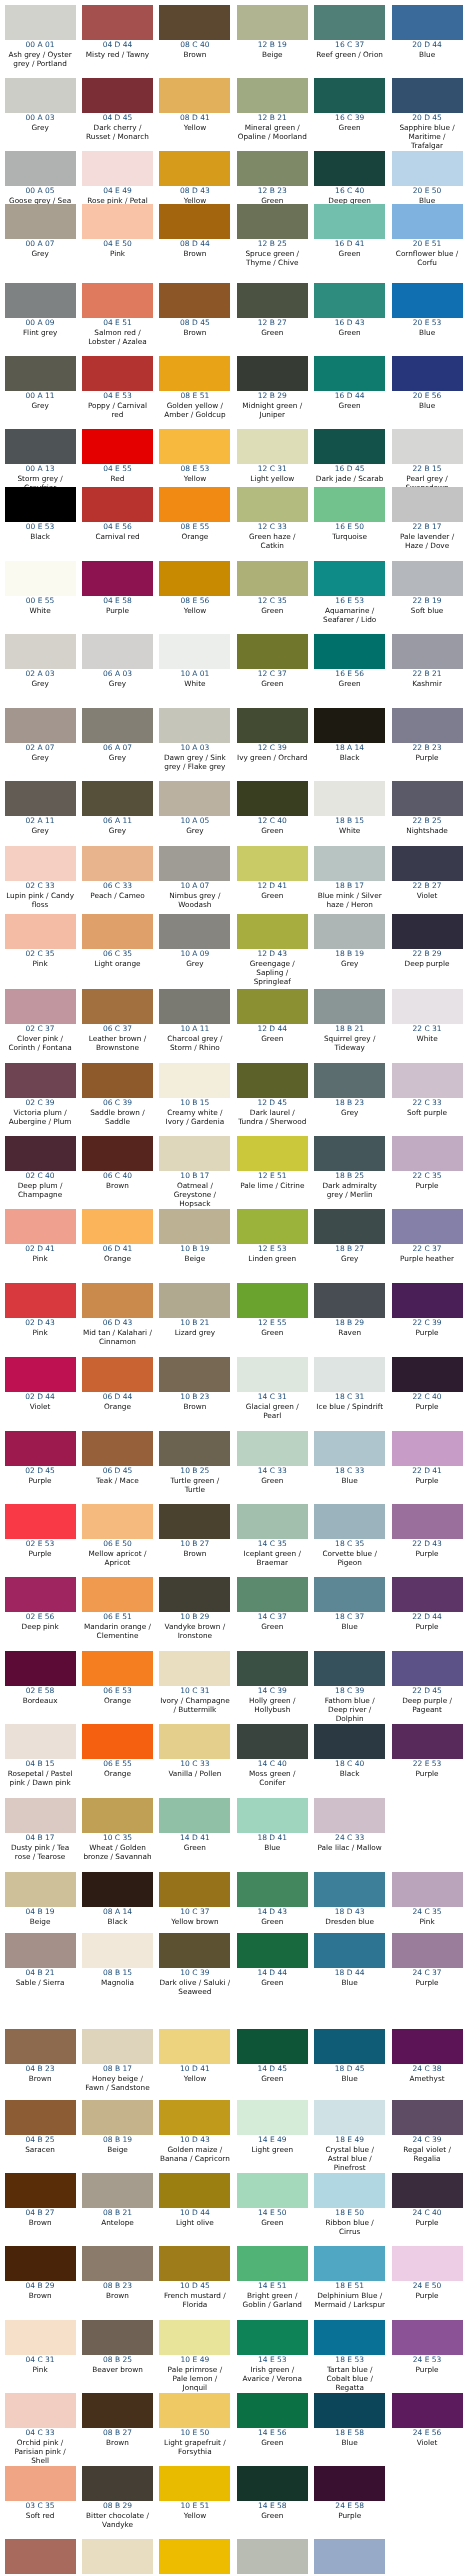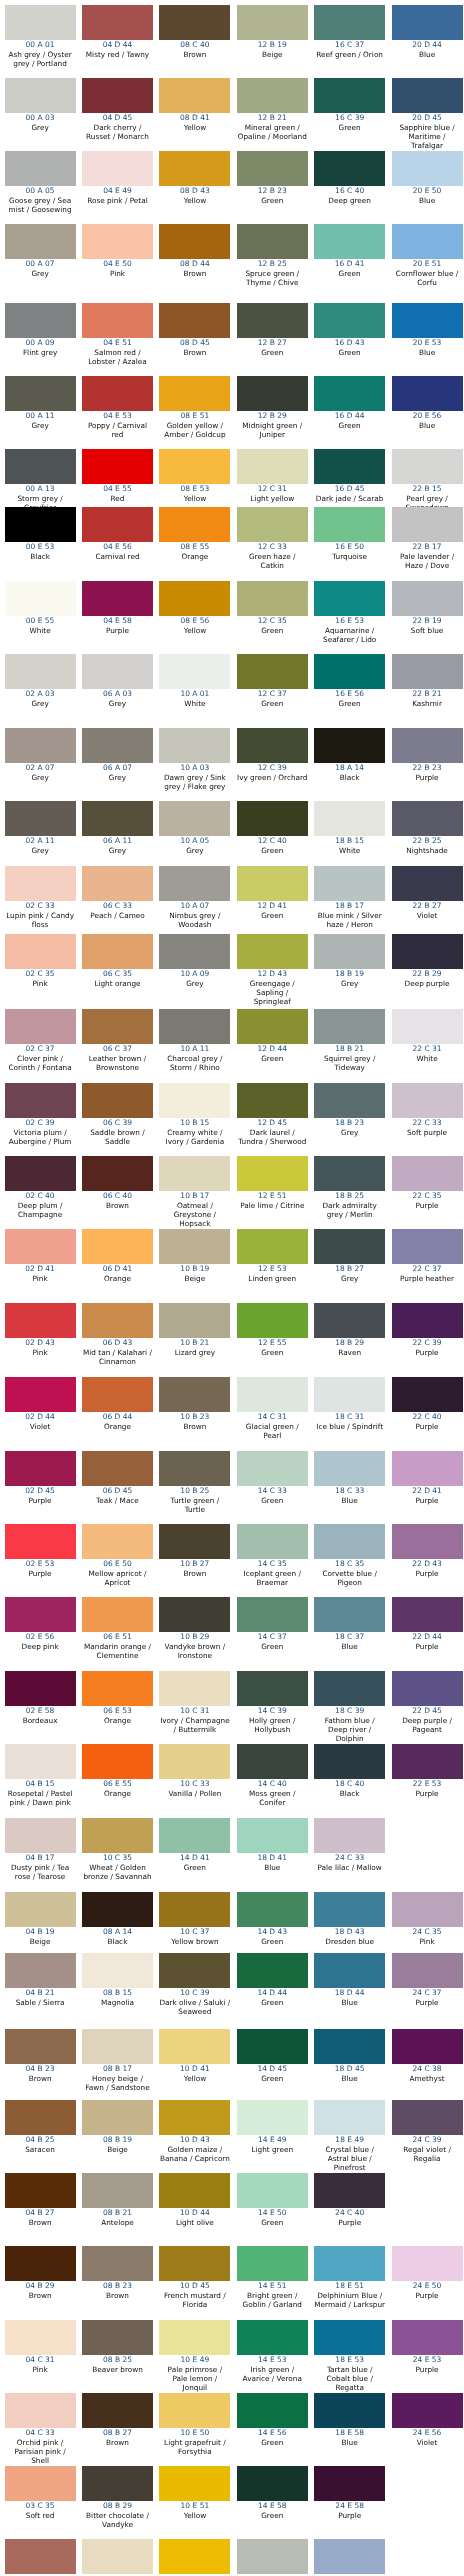--- a/index.html
+++ b/index.html
@@ -5,21 +5,21 @@
   html,body{margin:0;padding:0;background:#ffffff;}
   body{font-family:"DejaVu Sans",sans-serif;width:465px;-webkit-font-smoothing:antialiased;}
   #grid{position:relative;width:465px;padding-top:4.8px;}
   .row{display:flex;gap:6.4px;padding-left:4.6px;box-sizing:border-box;}
   .cell{width:71px;flex:0 0 71px;box-sizing:border-box;overflow:hidden;}
   .sw{width:71px;height:35px;}
   .code{color:#1f4e79;font-size:7.5px;line-height:8.4px;text-align:center;margin-top:1.3px;}
   .nm{color:#111111;font-size:7.3px;line-height:9.2px;text-align:center;}
   .r0{height:73px}
   .r1{height:73px}
-  .r2{height:73px}
+  .r2{height:53px}
   .r3{height:79px}
   .r4{height:73px}
   .r5{height:73px}
   .r6{height:58px}
   .r7{height:74px}
   .r8{height:73px}
   .r9{height:74px}
   .r10{height:73px}
   .r11{height:65px}
   .r12{height:68px}
@@ -30,21 +30,21 @@
   .r17{height:74px}
   .r18{height:74px}
   .r19{height:74px}
   .r20{height:73px}
   .r21{height:73px}
   .r22{height:74px}
   .r23{height:73px}
   .r24{height:74px}
   .r25{height:74px}
   .r26{height:61px}
-  .r27{height:76px}
+  .r27{height:96px}
   .r28{height:71px}
   .r29{height:73px}
   .r30{height:73px}
   .r31{height:74px}
   .r32{height:73px}
   .r33{height:73px}
   .r34{height:73px}
   .r35{height:74px}
 </style>
 </head>
@@ -1021,20 +1021,25 @@
         <div class="sw" style="background:#9b7f10"></div>
         <div class="code">10 D 44</div>
         <div class="nm">Light olive</div>
       </div>
       <div class="cell">
         <div class="sw" style="background:#a5d9bb"></div>
         <div class="code">14 E 50</div>
         <div class="nm">Green</div>
       </div>
       <div class="cell">
+        <div class="sw" style="background:#b0d7e2"></div>
+        <div class="code">18 E 50</div>
+        <div class="nm">Ribbon blue / Cirrus</div>
+      </div>
+      <div class="cell">
         <div class="sw" style="background:#3a2c3c"></div>
         <div class="code">24 C 40</div>
         <div class="nm">Purple</div>
       </div>
     </div>
     <div class="row r31">
       <div class="cell">
         <div class="sw" style="background:#4a2409"></div>
         <div class="code">04 B 29</div>
         <div class="nm">Brown</div>

